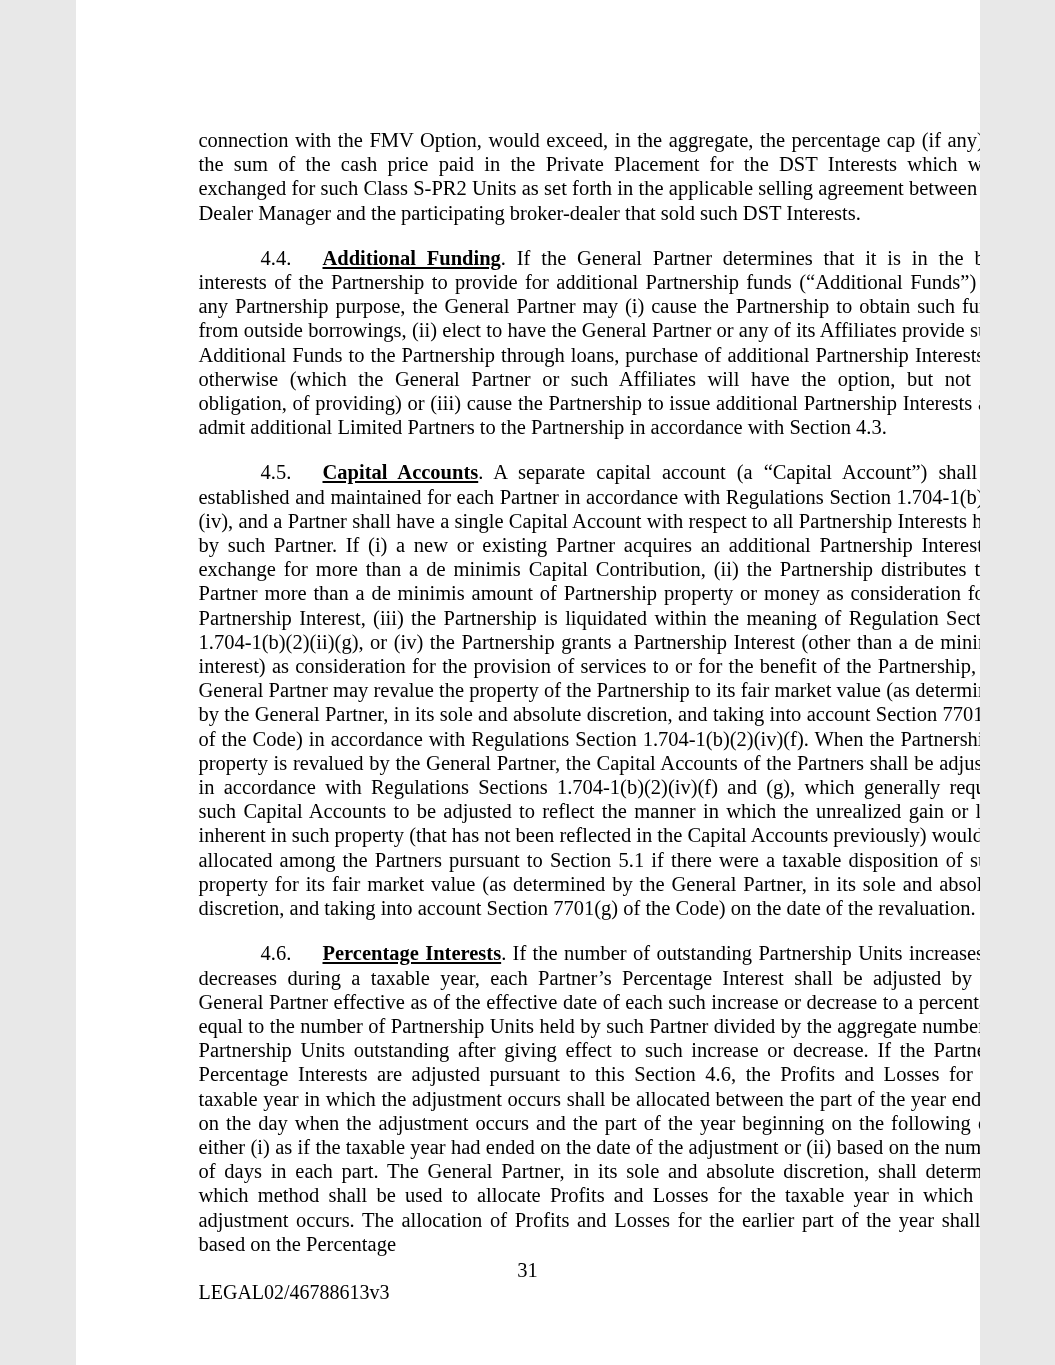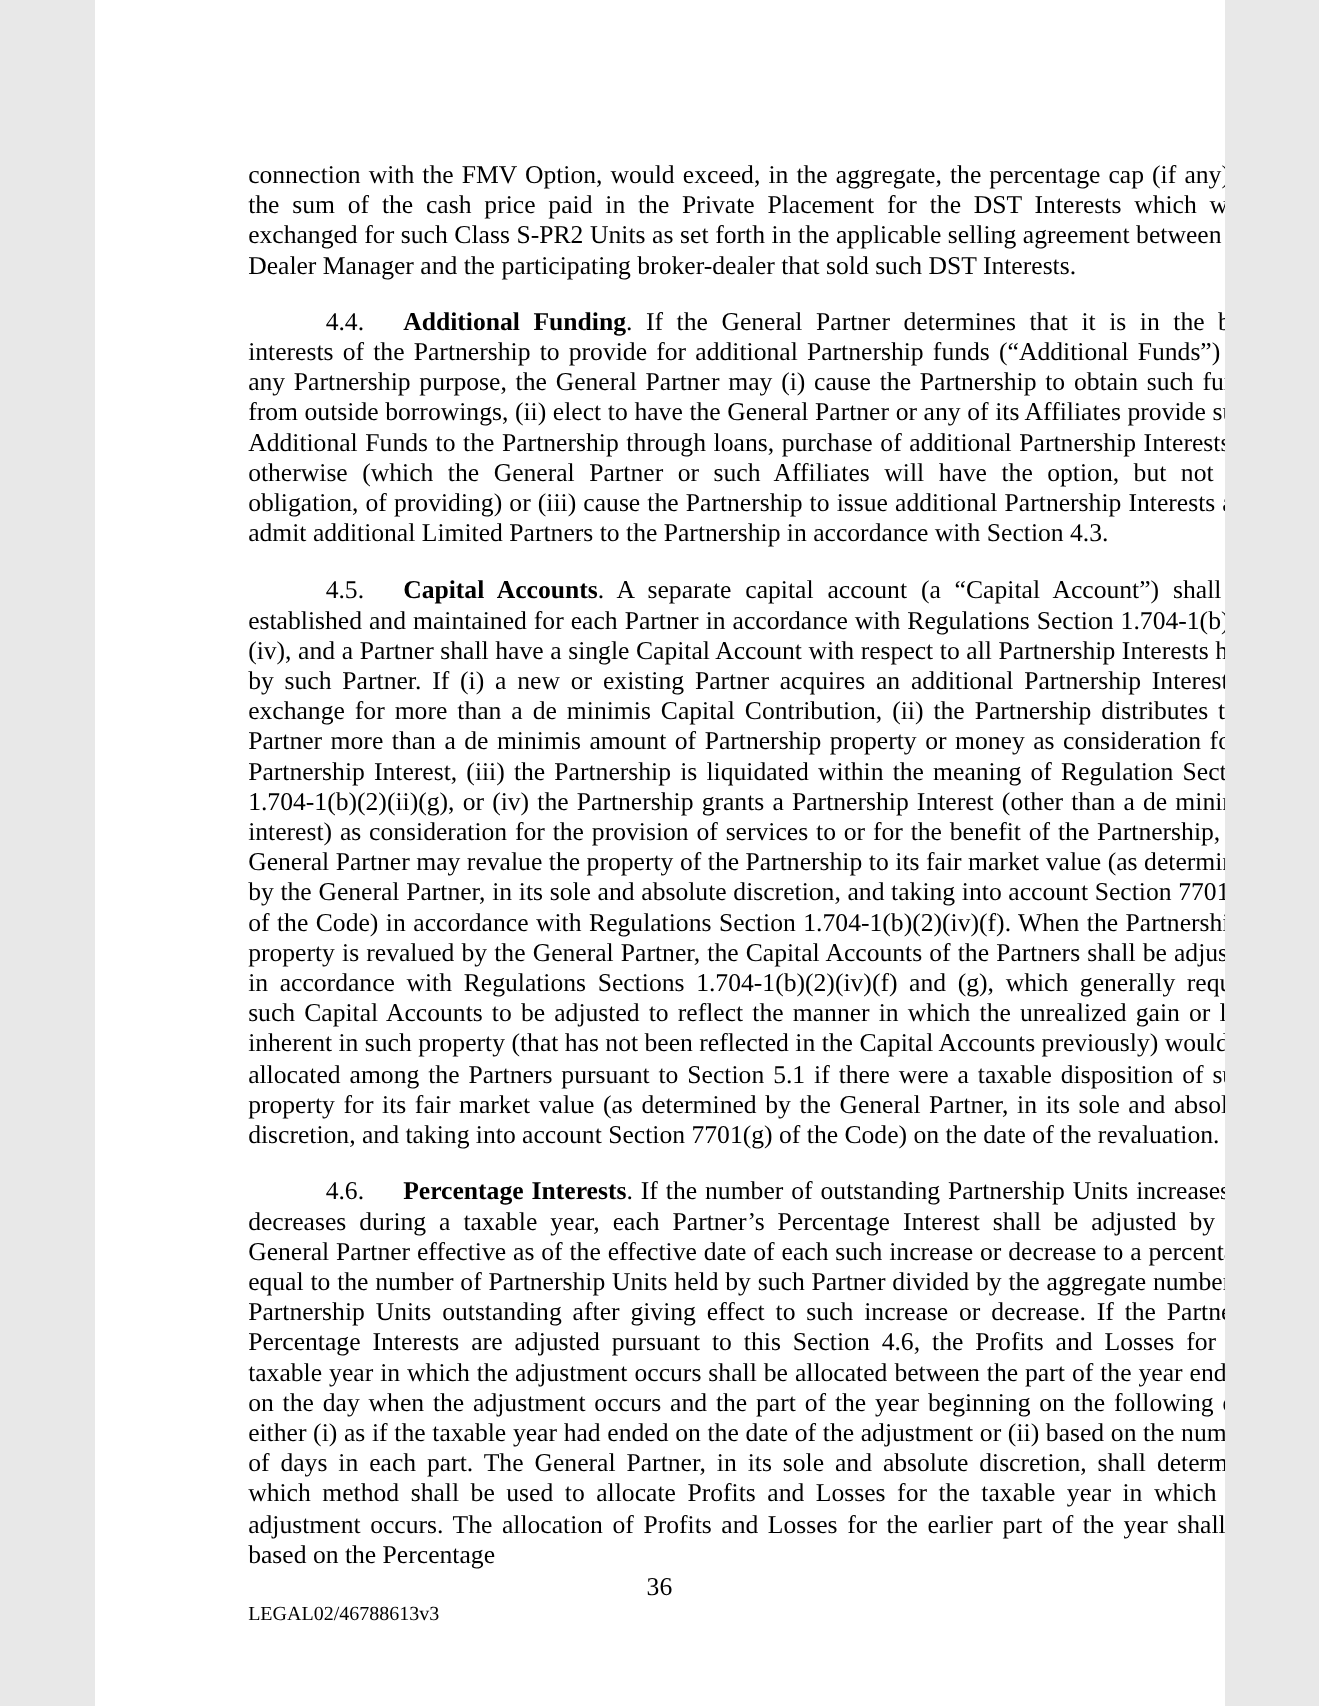--- a/index.html
+++ b/index.html
@@ -33,49 +33,50 @@
     text-indent: 62px;
   }
   .secnum {
     display: inline-block;
     width: 62px;
     text-indent: 0;
     font-weight: normal;
   }
   .heading {
     font-weight: bold;
+    text-decoration: underline;
   }
   .u {
   }
   .footer-pagenum {
     position: absolute;
     top: 1258px;
     left: 0;
     width: 100%;
     text-align: center;
   }
   .footer-docid {
     position: absolute;
     top: 1283px;
     left: 123px;
-    font-size: 16px;
+    font-size: 20px;
     line-height: 18px;
   }
 </style>
 </head>
 <body>
 
 <div class="page">
   <div class="textblock">
 
     <p class="para">connection with the FMV Option, would exceed, in the aggregate, the percentage cap (if any) of the sum of the cash price paid in the Private Placement for the DST Interests which were exchanged for such Class S-PR2 Units as set forth in the applicable selling agreement between the Dealer Manager and the participating broker-dealer that sold such DST Interests.</p>
 
     <p class="para section"><span class="secnum">4.4.</span><span class="heading">Additional Funding</span><span>. If the General Partner determines that it is in the best interests of the Partnership to provide for additional Partnership funds (“</span><span class="u">Additional Funds</span><span>”) for any Partnership purpose, the General Partner may (i) cause the Partnership to obtain such funds from outside borrowings, (ii) elect to have the General Partner or any of its Affiliates provide such Additional Funds to the Partnership through loans, purchase of additional Partnership Interests or otherwise (which the General Partner or such Affiliates will have the option, but not the obligation, of providing) or (iii) cause the Partnership to issue additional Partnership Interests and admit additional Limited Partners to the Partnership in accordance with Section 4.3.</span></p>
 
     <p class="para section"><span class="secnum">4.5.</span><span class="heading">Capital Accounts</span><span>. A separate capital account (a “</span><span class="u">Capital Account</span><span>”) shall be established and maintained for each Partner in accordance with Regulations Section 1.704-1(b)(2)(iv), and a Partner shall have a single Capital Account with respect to all Partnership Interests held by such Partner. If (i) a new or existing Partner acquires an additional Partnership Interest in exchange for more than a de minimis Capital Contribution, (ii) the Partnership distributes to a Partner more than a de minimis amount of Partnership property or money as consideration for a Partnership Interest, (iii) the Partnership is liquidated within the meaning of Regulation Section 1.704-1(b)(2)(ii)(g), or (iv) the Partnership grants a Partnership Interest (other than a de minimis interest) as consideration for the provision of services to or for the benefit of the Partnership, the General Partner may revalue the property of the Partnership to its fair market value (as determined by the General Partner, in its sole and absolute discretion, and taking into account Section 7701(g) of the Code) in accordance with Regulations Section 1.704-1(b)(2)(iv)(f). When the Partnership’s property is revalued by the General Partner, the Capital Accounts of the Partners shall be adjusted in accordance with Regulations Sections 1.704-1(b)(2)(iv)(f) and (g), which generally require such Capital Accounts to be adjusted to reflect the manner in which the unrealized gain or loss inherent in such property (that has not been reflected in the Capital Accounts previously) would be allocated among the Partners pursuant to Section 5.1 if there were a taxable disposition of such property for its fair market value (as determined by the General Partner, in its sole and absolute discretion, and taking into account Section 7701(g) of the Code) on the date of the revaluation.</span></p>
 
     <p class="para section"><span class="secnum">4.6.</span><span class="heading">Percentage Interests</span><span>. If the number of outstanding Partnership Units increases or decreases during a taxable year, each Partner’s Percentage Interest shall be adjusted by the General Partner effective as of the effective date of each such increase or decrease to a percentage equal to the number of Partnership Units held by such Partner divided by the aggregate number of Partnership Units outstanding after giving effect to such increase or decrease. If the Partners’ Percentage Interests are adjusted pursuant to this Section 4.6, the Profits and Losses for the taxable year in which the adjustment occurs shall be allocated between the part of the year ending on the day when the adjustment occurs and the part of the year beginning on the following day either (i) as if the taxable year had ended on the date of the adjustment or (ii) based on the number of days in each part. The General Partner, in its sole and absolute discretion, shall determine which method shall be used to allocate Profits and Losses for the taxable year in which the adjustment occurs. The allocation of Profits and Losses for the earlier part of the year shall be based on the Percentage</span></p>
 
   </div>
 
-  <div class="footer-pagenum">36</div>
+  <div class="footer-pagenum">31</div>
   <div class="footer-docid">LEGAL02/46788613v3</div>
 </div>
 
 </body></html>

